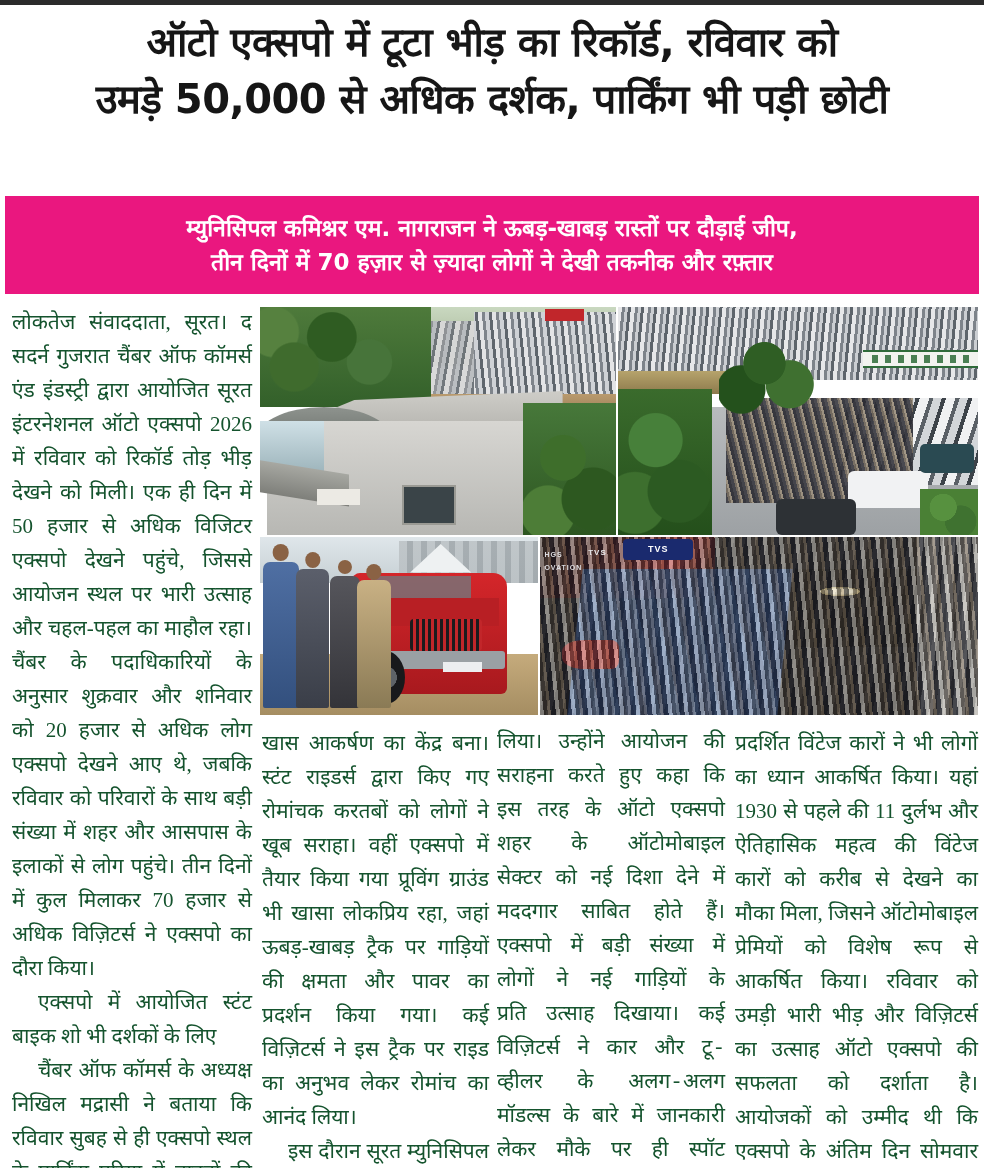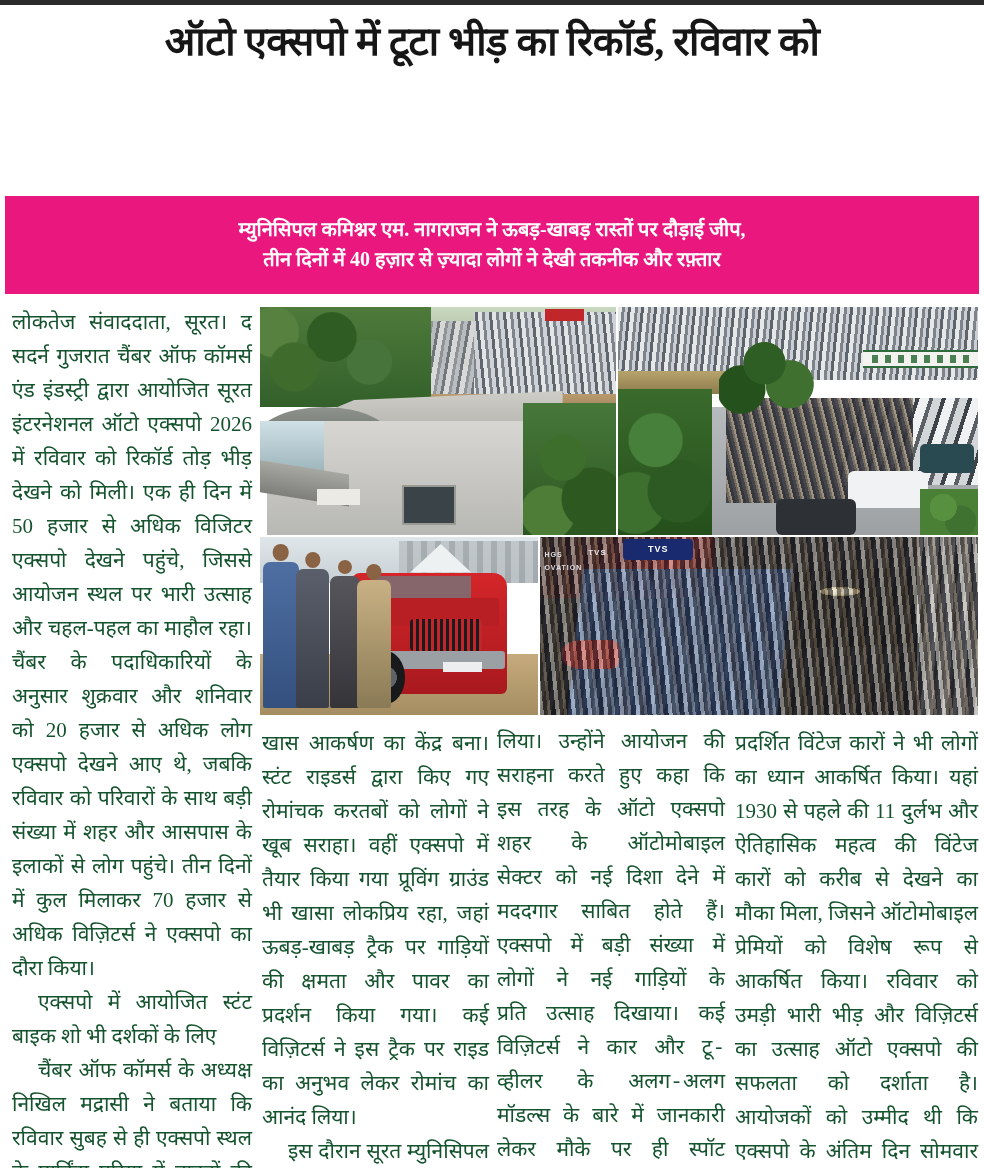--- a/index.html
+++ b/index.html
@@ -25,35 +25,34 @@
     color:#161616;
     font-family:"DejaVu Sans","Liberation Sans",sans-serif;
     font-weight:700;
     letter-spacing:-0.5px;
   }
   .headline .hl-line{
     display:block;
     font-size:40px;
     line-height:1.42;
     white-space:nowrap;
-    font-family:Liberation Serif, serif;
   }
 
   
   .kicker{
     position:absolute;left:5px;top:196px;width:974px;height:98px;
     background:#ea177f;
     color:#ffffff;
     box-sizing:border-box;
     display:flex;flex-direction:column;align-items:center;justify-content:center;
     font-family:"DejaVu Sans","Liberation Sans",sans-serif;
     font-weight:700;
   }
   .kicker .k-line{
-    display:block;font-size:20px;line-height:1.48;white-space:nowrap;font-family:Liberation Serif, serif;
+    display:block;font-size:23px;line-height:1.48;white-space:nowrap;
   }
 
   
   .photos{
     position:absolute;left:260px;top:307px;width:718px;height:408px;
     overflow:hidden;
   }
   .ph{position:absolute;overflow:hidden;}
   .ph-tl{left:0;top:0;width:356px;height:228px;}
   .ph-tr{left:358px;top:0;width:360px;height:228px;}
@@ -216,25 +215,26 @@
 </style>
 </head>
 <body>
 
 <div class="page">
 
   <div class="top-rule"></div>
 
   <div class="headline">
     <span class="hl-line">ऑटो एक्सपो में टूटा भीड़ का रिकॉर्ड, रविवार को</span>
+    <span class="hl-line">उमड़े 50,000 से अधिक दर्शक, पार्किंग भी पड़ी छोटी</span>
   </div>
 
   <div class="kicker" style="background: rgb(234, 23, 127); color: rgb(255, 255, 255);">
     <span class="k-line">म्युनिसिपल कमिश्नर एम. नागराजन ने ऊबड़-खाबड़ रास्तों पर दौड़ाई जीप,</span>
-    <span class="k-line">तीन दिनों में 40 हज़ार से ज़्यादा लोगों ने देखी तकनीक और रफ़्तार</span>
+    <span class="k-line">तीन दिनों में 70 हज़ार से ज़्यादा लोगों ने देखी तकनीक और रफ़्तार</span>
   </div>
 
   <div class="photos">
 
     <div class="ph ph-tl">
       <div class="tl-sky"></div>
       <div class="tl-lot"></div>
       <div class="tl-lot2"></div>
       <div class="tl-redsign"></div>
       <div class="tl-dirt"></div>

